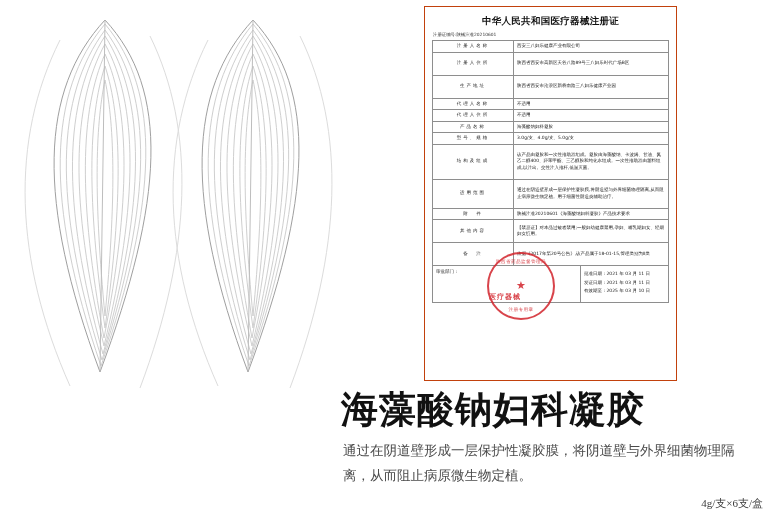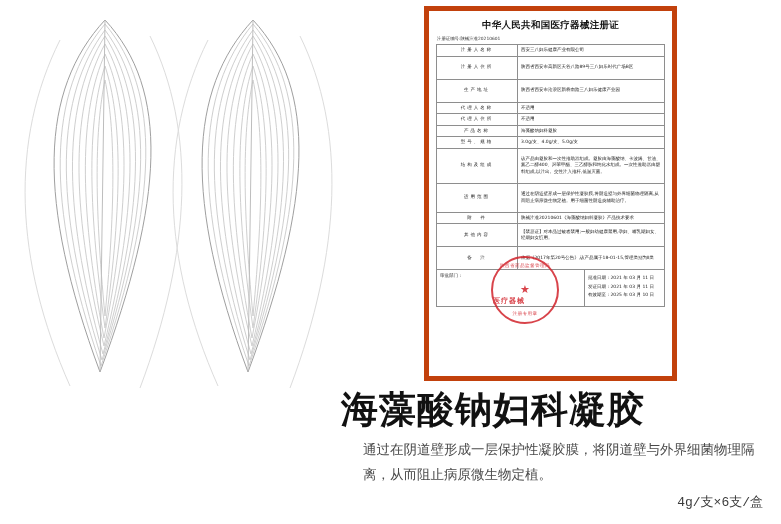--- a/index.html
+++ b/index.html
@@ -14,21 +14,21 @@
 
   
   .art{
     position:absolute;left:0;top:0;width:420px;height:396px;
   }
   .art svg{display:block;}
 
   
   .cert{
     position:absolute;left:424px;top:6px;width:253px;height:375px;
-    background:#fff;border:5px solid #c2410c;
+    background:#fff;border:1px solid #c2410c;
     box-sizing:border-box;
     padding:6px 7px 4px 7px;
   }
   .cert-title{
     text-align:center;font-size:9.5px;font-weight:bold;color:#111;
     letter-spacing:.3px;margin:2px 0 4px 0;
     font-family:"DejaVu Sans",sans-serif;
   }
   .cert-sub{
     font-size:4.4px;color:#333;margin:0 0 3px 1px;
@@ -98,27 +98,26 @@
   .headline{
     position:absolute;left:341px;top:385px;width:430px;
     font-size:37px;font-weight:bold;color:#111;
     letter-spacing:1px;
     font-family:"DejaVu Sans",sans-serif;
     white-space:nowrap;
   }
   .desc{
     position:absolute;left:343px;top:439px;width:414px;
     font-size:13.5px;color:#4a4a4a;line-height:1.85;
-    font-family:Liberation Mono, monospace;
-    margin-left:20px;
+    font-family:Liberation Serif, serif;
   }
   .spec{
     position:absolute;right:18px;bottom:13px;
-    font-size:13px;color:#3b3b3b;
-    font-family:Liberation Mono, monospace;
+    font-size:11px;color:#3b3b3b;
+    font-family:Liberation Serif, serif;
   }
 </style>
 </head>
 <body>
 
 <div class="page">
 
   <div class="art">
     <svg width="420" height="396" viewBox="0 0 420 396" xmlns="http://www.w3.org/2000/svg">
       <g fill="none" stroke="#cfcfcf" stroke-width="1">

